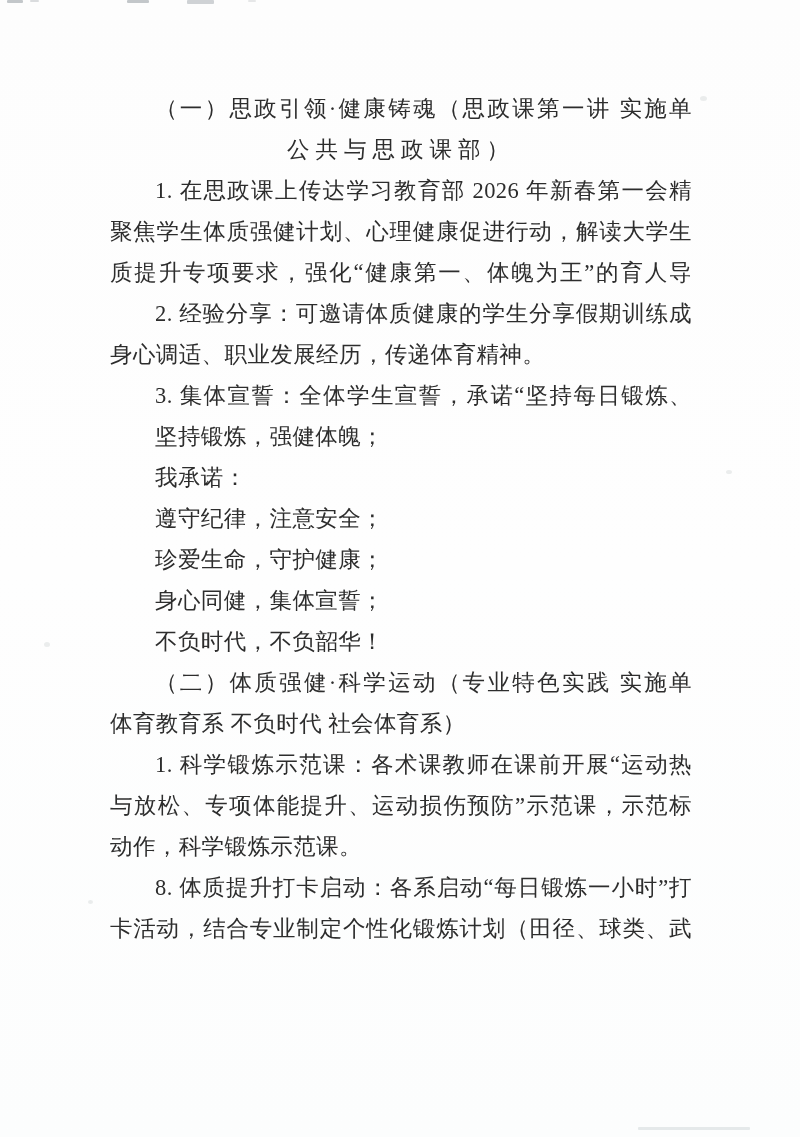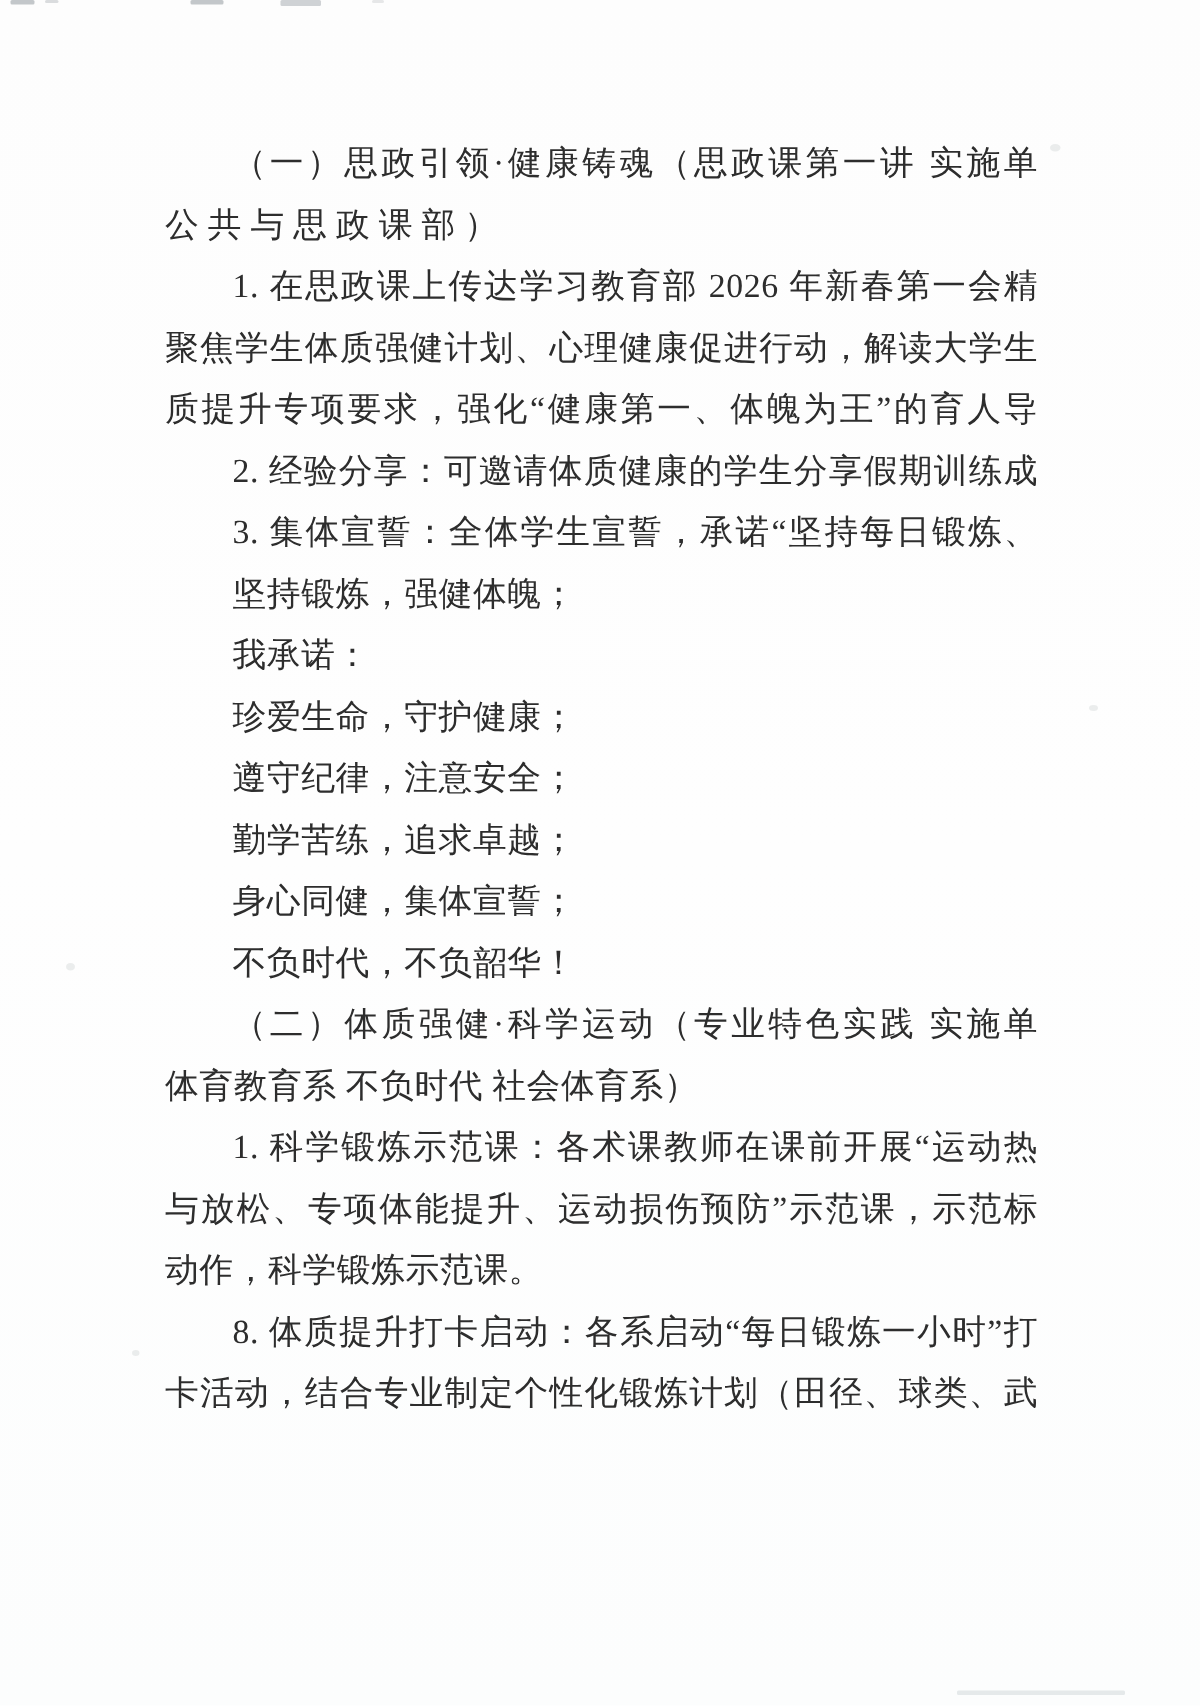--- a/index.html
+++ b/index.html
@@ -34,21 +34,21 @@
     overflow: hidden;
     letter-spacing: 0.4px;
     white-space: normal;
     text-align: left;
   }
   .line.indent { text-indent: 45px; }
   .line.justify {
     text-align: justify;
     text-align-last: justify;
   }
-  .line.spread { letter-spacing: 6px; }
+  .line.spread { letter-spacing: 6px; text-align: center; }
   
   .artifact {
     position: absolute;
     background: rgba(125, 134, 140, 0.45);
     border-radius: 1px;
   }
   .artifact.a1 { left: 7px;   top: 0; width: 16px;  height: 3px; }
   .artifact.a2 { left: 30px;  top: 0; width: 9px;   height: 2px; opacity: .6; }
   .artifact.a3 { left: 127px; top: 0; width: 22px;  height: 3px; }
   .artifact.a4 { left: 187px; top: 0; width: 27px;  height: 4px; opacity: .8; }
@@ -87,38 +87,36 @@
         <div class="line indent justify">（一）思政引领·健康铸魂（思政课第一讲 实施单位：</div>
         <div class="line spread">公共与思政课部）</div>
       </div>
       <div class="paragraph">
         <div class="line indent justify">1. 在思政课上传达学习教育部 2026 年新春第一会精神，</div>
         <div class="line justify">聚焦学生体质强健计划、心理健康促进行动，解读大学生体</div>
         <div class="line justify">质提升专项要求，强化“健康第一、体魄为王”的育人导向。</div>
       </div>
       <div class="paragraph">
         <div class="line indent justify">2. 经验分享：可邀请体质健康的学生分享假期训练成长、</div>
+        <div class="line">身心调适、职业发展经历，传递体育精神。</div>
       </div>
       <div class="paragraph">
         <div class="line indent justify">3. 集体宣誓：全体学生宣誓，承诺“坚持每日锻炼、守</div>
       </div>
       <div class="paragraph">
         <div class="line indent">坚持锻炼，强健体魄；</div>
       </div>
       <div class="paragraph">
         <div class="line indent">我承诺：</div>
       </div>
       <div class="paragraph">
-        <div class="line indent">珍爱生命，守护健康；</div>
-      </div>
-      <div class="paragraph">
         <div class="line indent">遵守纪律，注意安全；</div>
       </div>
       <div class="paragraph">
-        <div class="line indent">勤学苦练，追求卓越；</div>
+        <div class="line indent">珍爱生命，守护健康；</div>
       </div>
       <div class="paragraph">
         <div class="line indent">身心同健，集体宣誓；</div>
       </div>
       <div class="paragraph">
         <div class="line indent">不负时代，不负韶华！</div>
       </div>
       <div class="paragraph">
         <div class="line indent justify">（二）体质强健·科学运动（专业特色实践 实施单位：</div>
         <div class="line">体育教育系 不负时代 社会体育系）</div>

